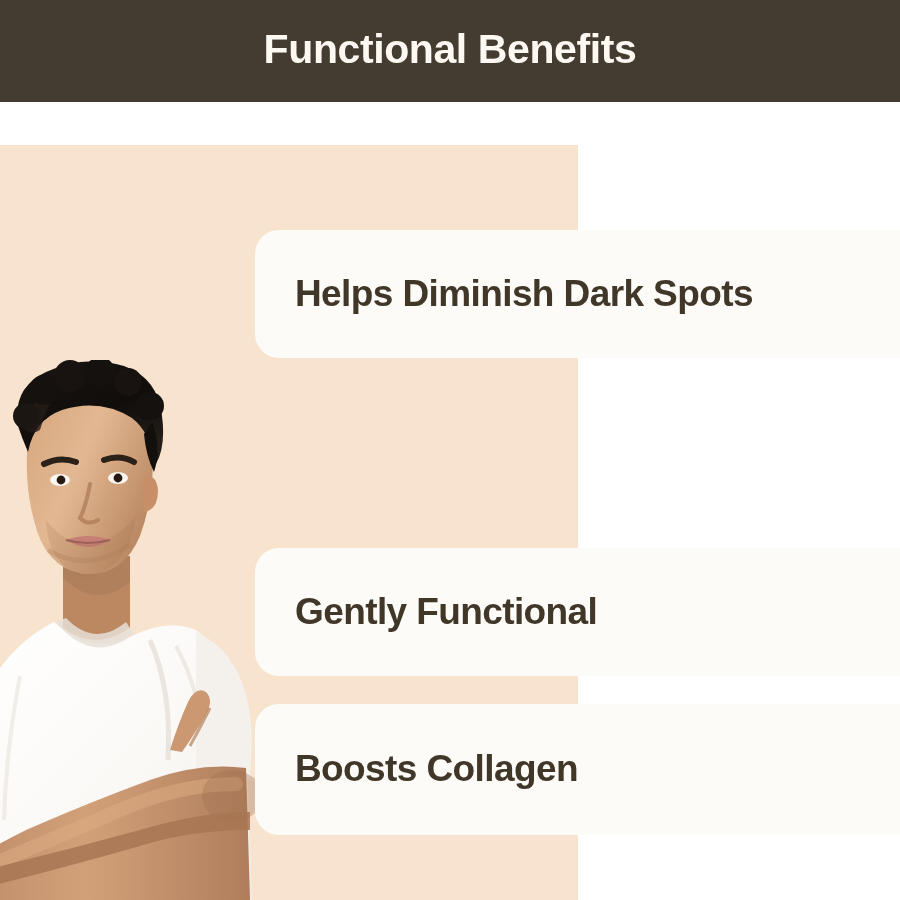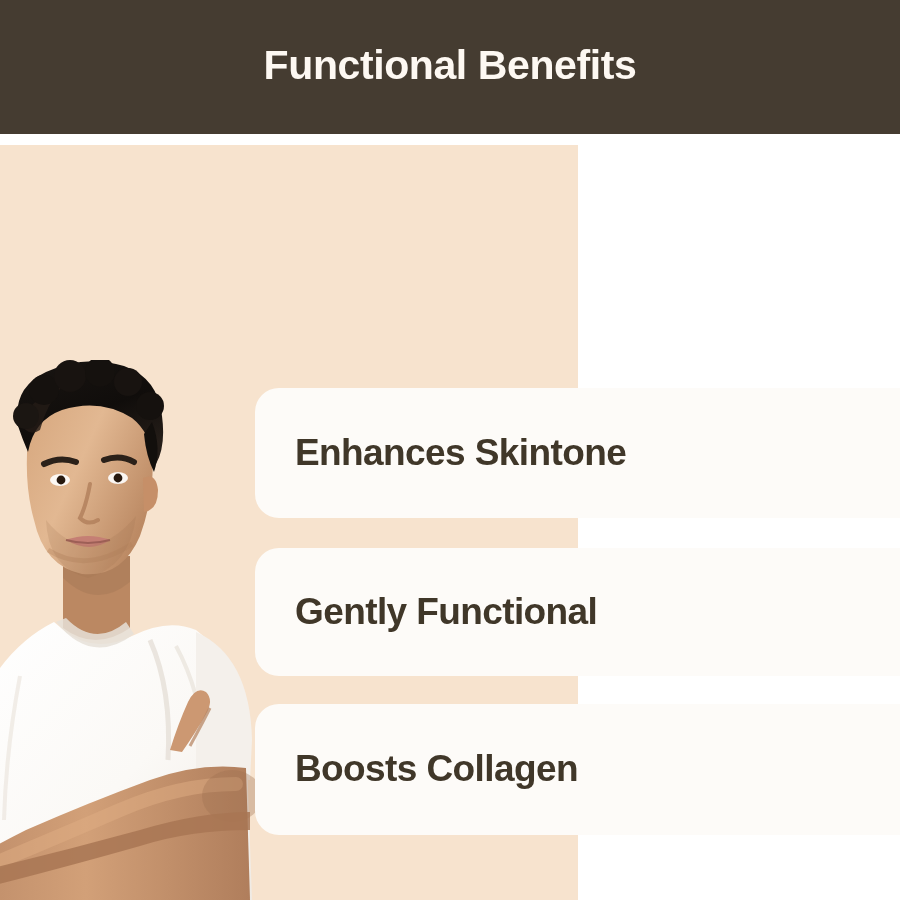--- a/index.html
+++ b/index.html
@@ -21,21 +21,21 @@
     background: #FFFFFF;
     overflow: hidden;
   }
 
   
   .header-bar {
     position: absolute;
     left: 0;
     top: 0;
     width: 900px;
-    height: 134px;
+    height: 102px;
     background: #453C31;
     display: flex;
     align-items: center;
     justify-content: center;
   }
   .header-title {
     font-size: 41px;
     font-weight: bold;
     color: #FDF8F2;
     letter-spacing: -0.4px;
@@ -193,24 +193,24 @@
 
         <path d="M66 180 Q88 172 110 180 Q90 194 66 180 Z" fill="#C57F74"></path>
         <path d="M66 180 Q88 186 110 180" stroke="#9D5F56" stroke-width="2" fill="none"></path>
 
         <path d="M48 190 Q86 214 132 184" stroke="#B3805C" stroke-width="5" fill="none" opacity="0.35"></path>
 
         <path d="M46 160 Q88 212 136 156 Q130 206 88 218 Q48 208 46 160 Z" fill="#9A6F4E" opacity="0.18"></path>
       </svg>
     </div>
 
-
-    <div class="card card-1">
-      <div class="card-label">Enhances Skintone</div>
-    </div>
+    <div class="card card-0">
+      <div class="card-label">Helps Diminish Dark Spots</div>
+    </div>
+
 
     <div class="card card-2">
       <div class="card-label">Gently Functional</div>
     </div>
 
     <div class="card card-3">
       <div class="card-label">Boosts Collagen</div>
     </div>
 
   </div>

